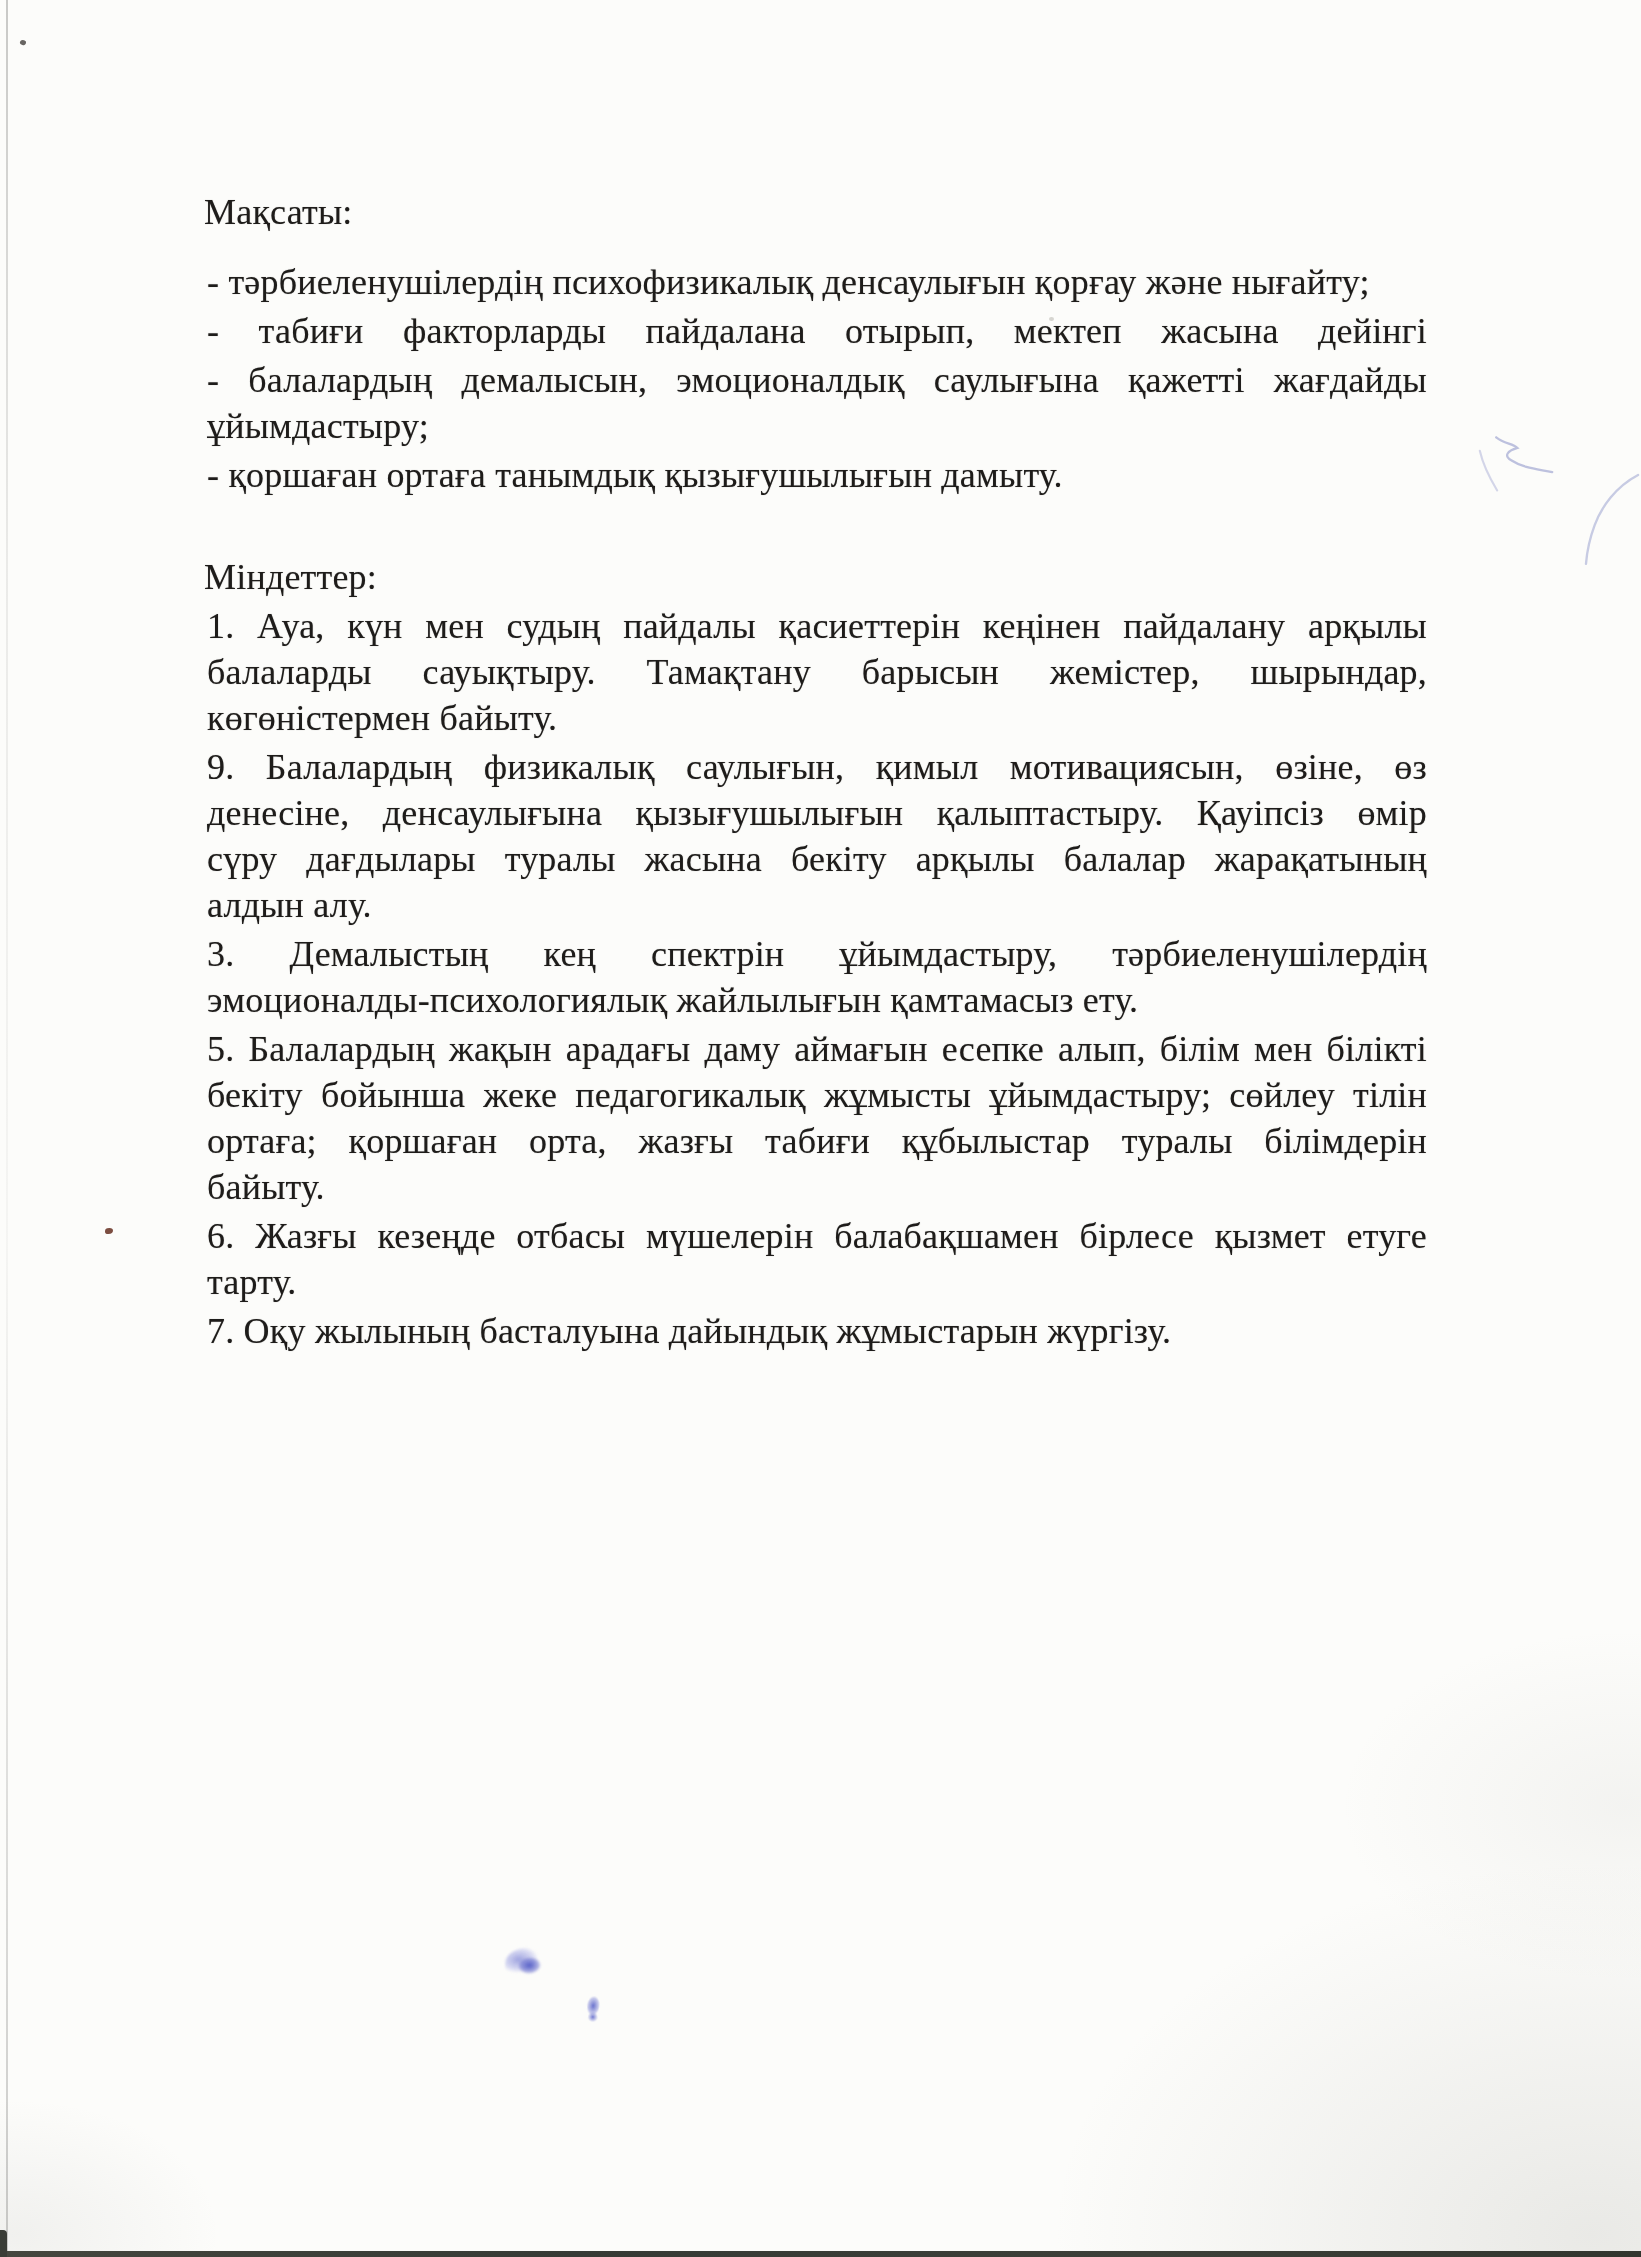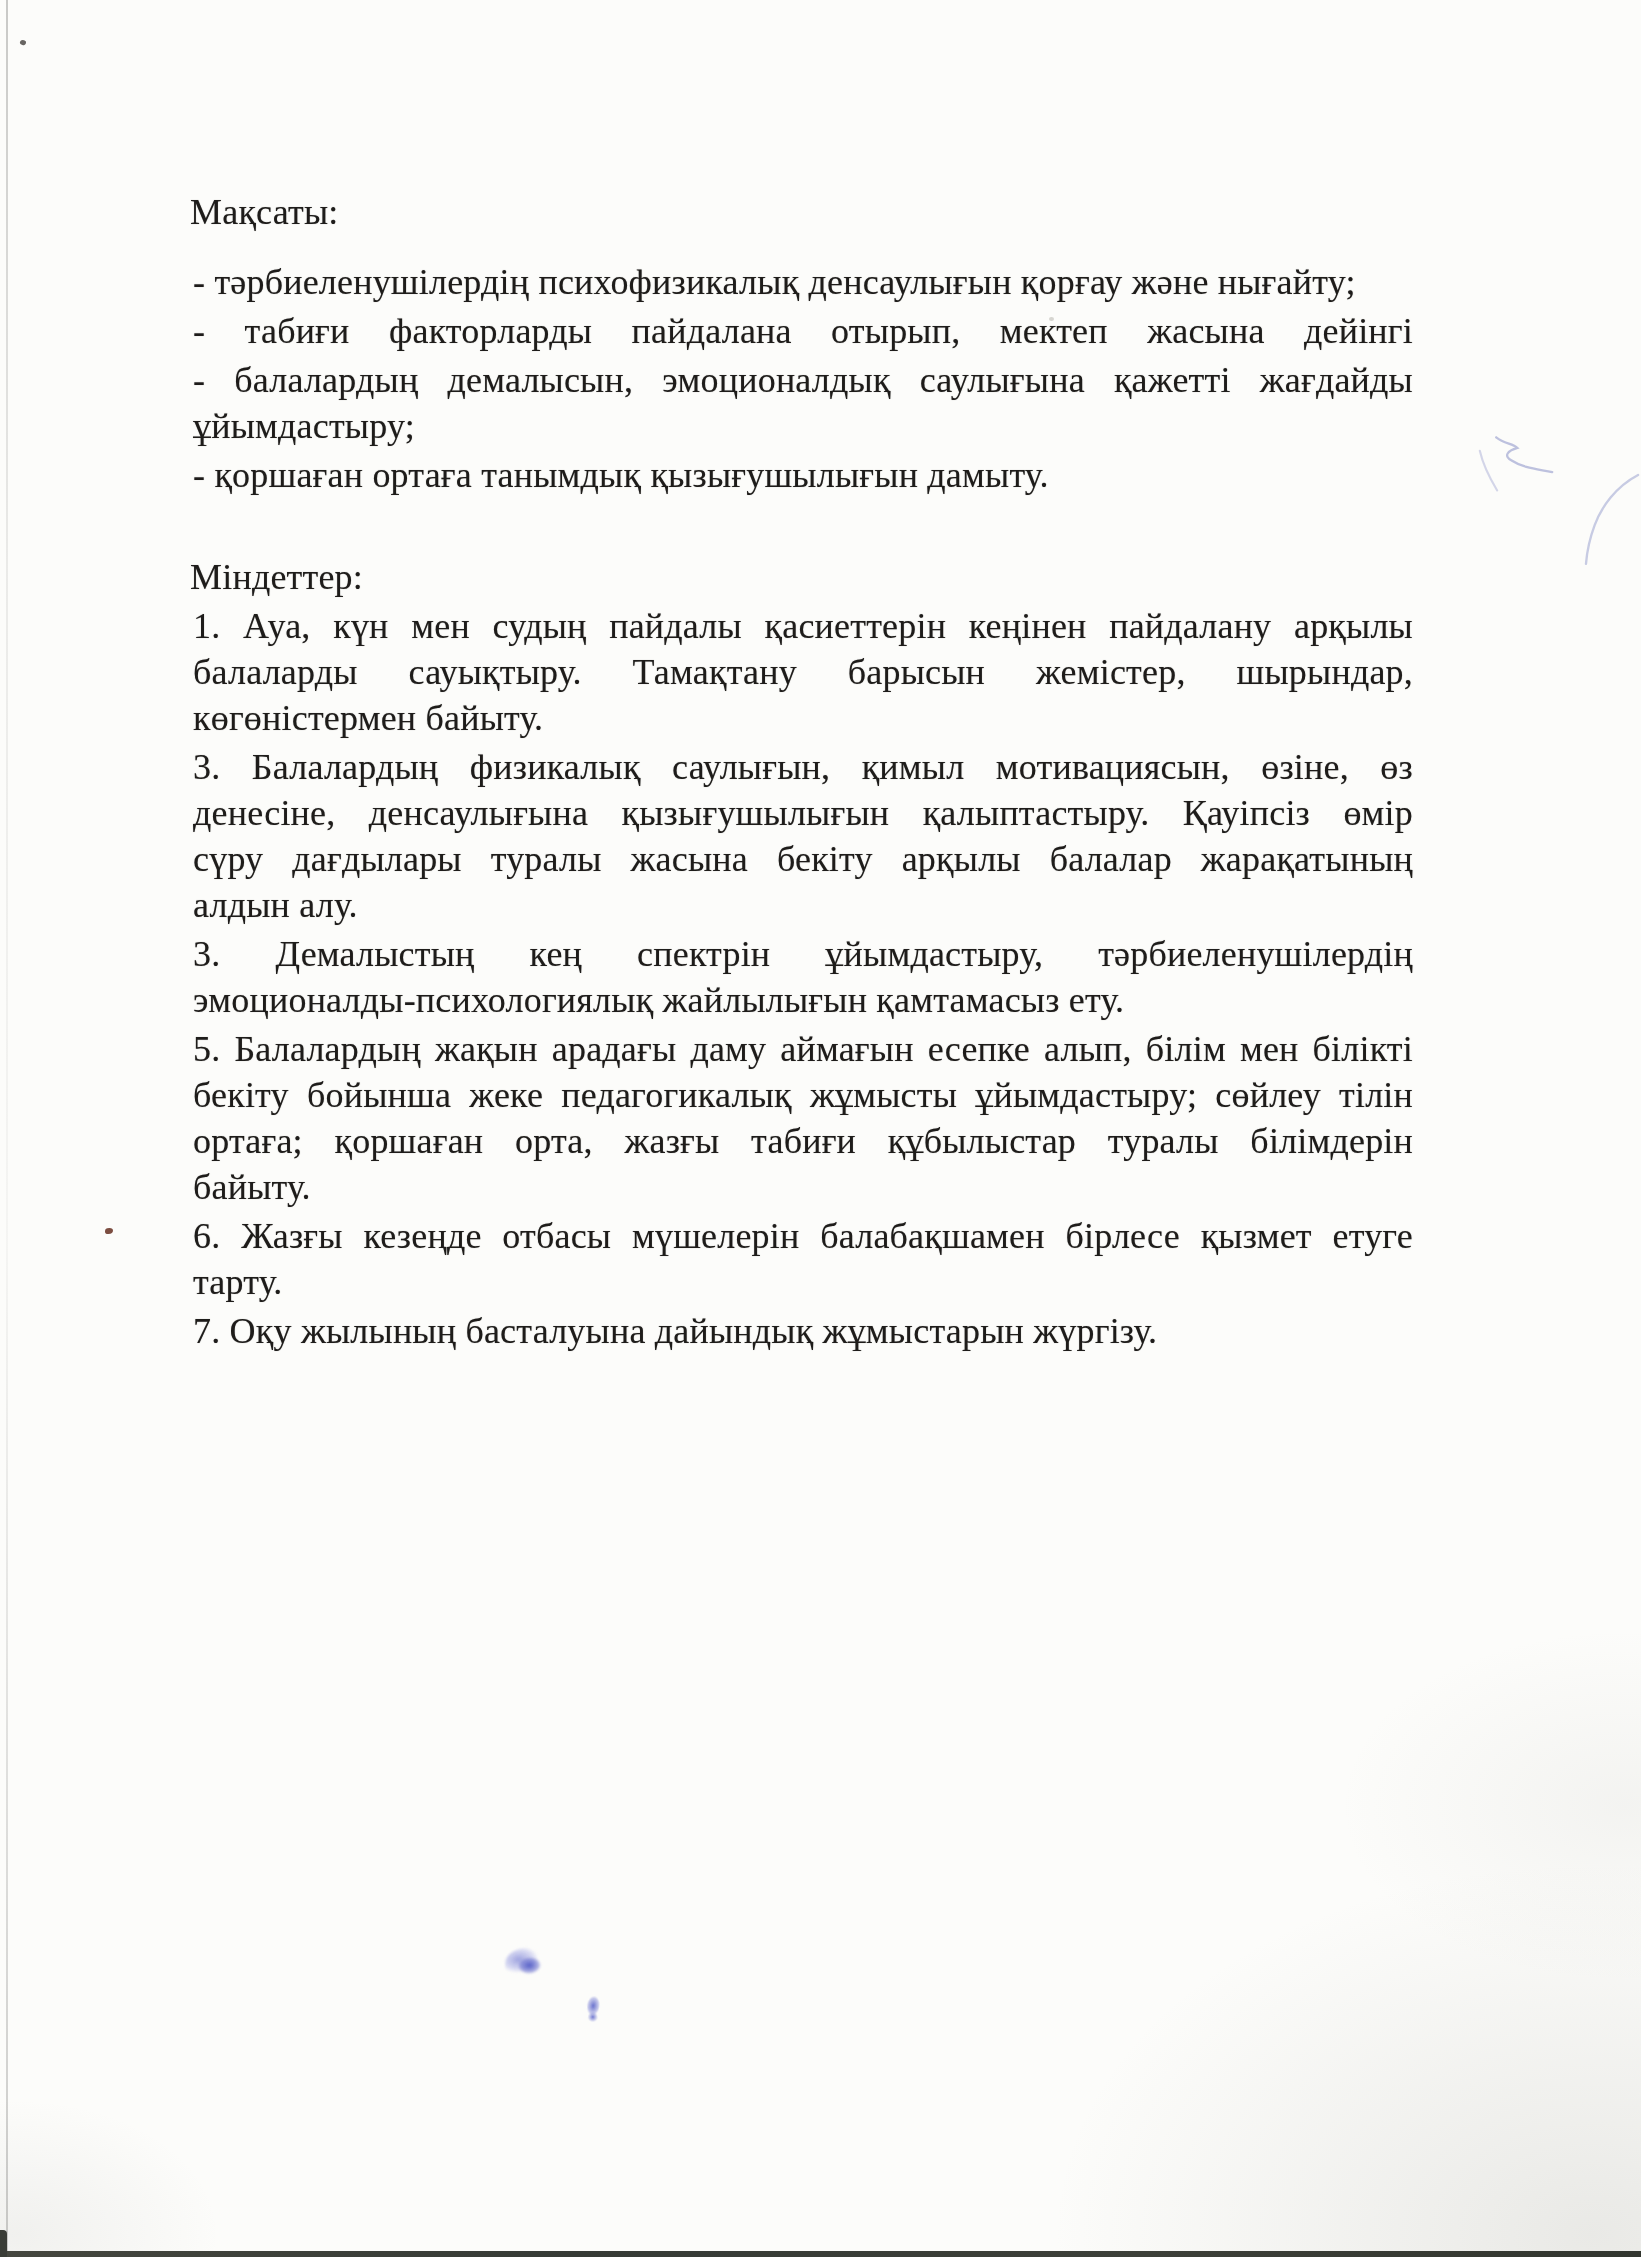--- a/index.html
+++ b/index.html
@@ -13,21 +13,21 @@
     width: 1641px; height: 2257px;
     background:
       radial-gradient(869px 599px at 97% 99%, rgba(158,158,150,0.20), rgba(158,158,150,0.0) 62%),
       radial-gradient(406px 251px at 99% 80%, rgba(165,165,158,0.10), rgba(165,165,158,0.0) 70%),
       radial-gradient(290px 193px at 1% 99%, rgba(140,140,135,0.10), rgba(140,140,135,0.0) 70%),
       #fcfcfa;
     overflow: hidden;
   }
   .content {
     position: absolute;
-    left: 190px; top: 189px;
+    left: 204px; top: 189px;
     width: 1226px;
     color: #1e1c1a;
   }
   .line {
     margin: 0;
     font-size: 36px;
     line-height: 46px;
     text-align: justify;
     text-align-last: justify;
     text-shadow: 0 0 1px rgba(30,28,26,0.38);
@@ -113,21 +113,21 @@
     <div class="gap-md"></div>
 
     <p class="line last">Міндеттер:</p>
 
     <div class="para">
       <p class="line">1. Ауа, күн мен судың пайдалы қасиеттерін кеңінен пайдалану арқылы</p>
       <p class="line">балаларды сауықтыру. Тамақтану барысын жемістер, шырындар,</p>
       <p class="line last">көгөністермен байыту.</p>
     </div>
     <div class="para">
-      <p class="line">3. Балалардың физикалық саулығын, қимыл мотивациясын, өзіне, өз</p>
+      <p class="line">9. Балалардың физикалық саулығын, қимыл мотивациясын, өзіне, өз</p>
       <p class="line">денесіне, денсаулығына қызығушылығын қалыптастыру. Қауіпсіз өмір</p>
       <p class="line">сүру дағдылары туралы жасына бекіту арқылы балалар жарақатының</p>
       <p class="line last">алдын алу.</p>
     </div>
     <div class="para">
       <p class="line">3. Демалыстың кең спектрін ұйымдастыру, тәрбиеленушілердің</p>
       <p class="line last">эмоционалды-психологиялық жайлылығын қамтамасыз ету.</p>
     </div>
     <div class="para">
       <p class="line">5. Балалардың жақын арадағы даму аймағын есепке алып, білім мен білікті</p>

